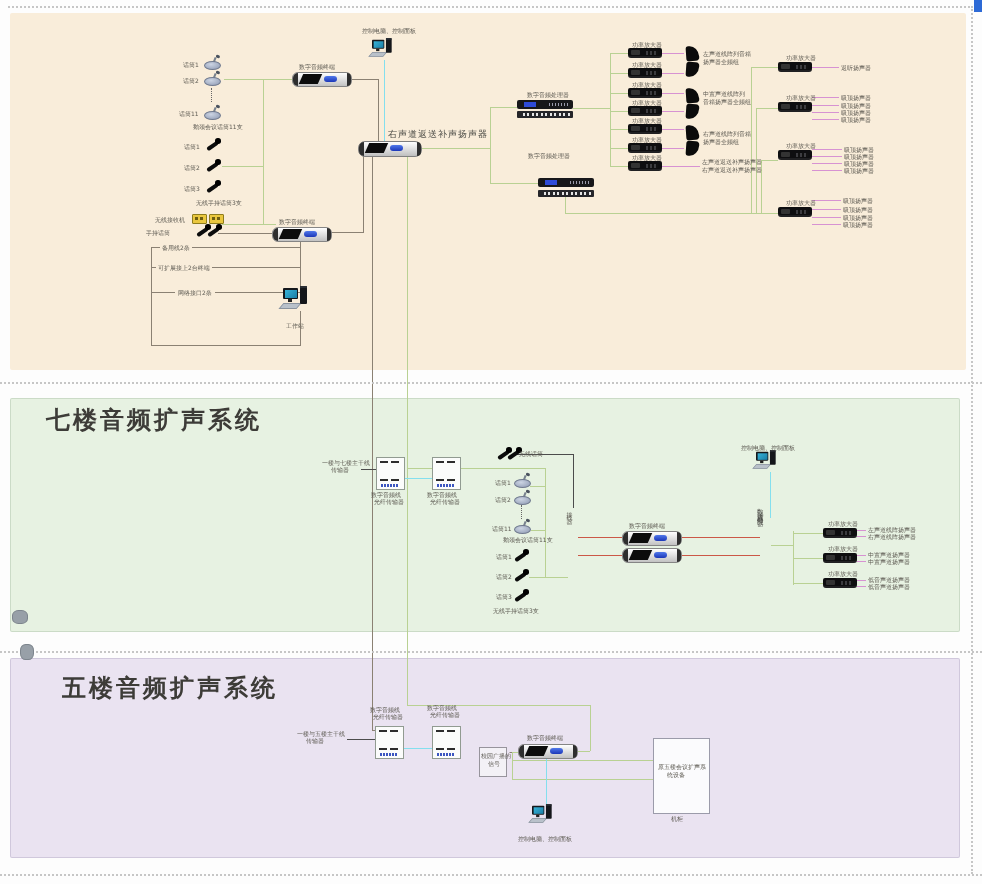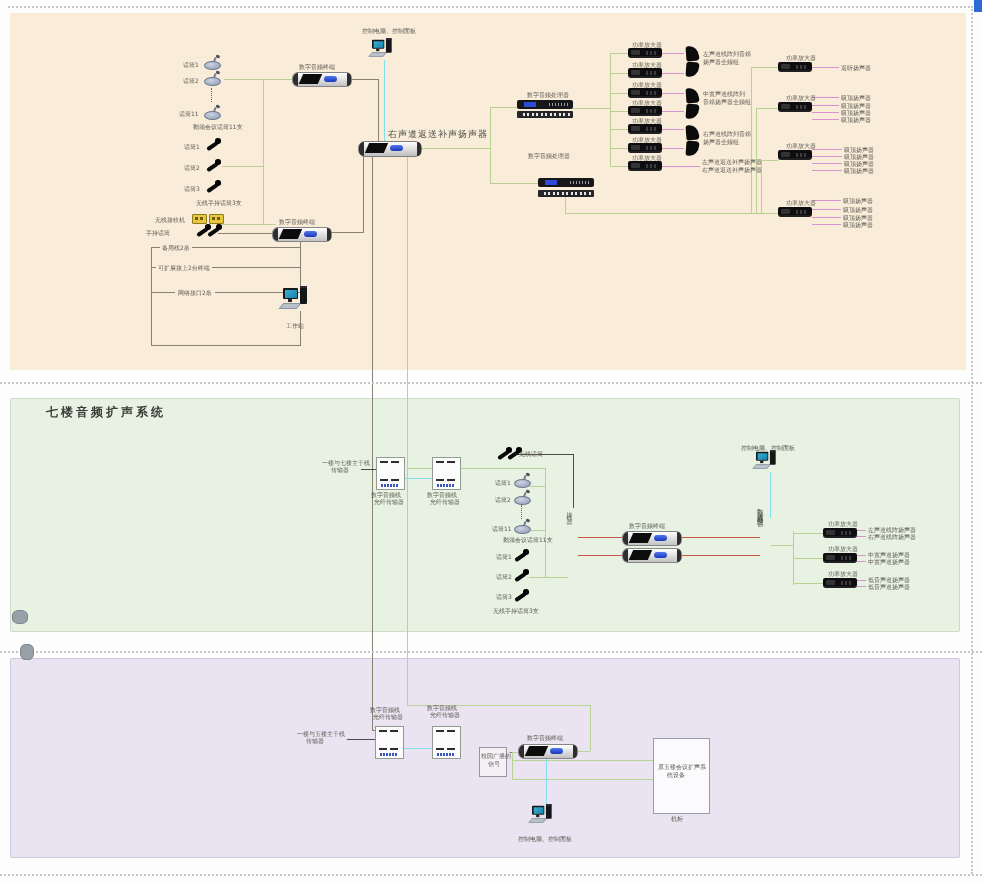--- a/index.html
+++ b/index.html
@@ -4,21 +4,21 @@
 <style>
   html,body{margin:0;padding:0;background:#fff;}
   #stage{position:relative;width:982px;height:884px;background:#fdfdfd;overflow:hidden;
          font-family:"DejaVu Sans","Liberation Sans",sans-serif;}
   .panel{position:absolute;z-index:0;border-radius:2px;}
   #p1{left:10px;top:13px;width:956px;height:357px;}
   #p7{left:10px;top:398px;width:948px;height:232px;border:1px solid rgba(120,150,120,.25);}
   #p5{left:10px;top:658px;width:948px;height:198px;border:1px solid rgba(130,120,160,.25);}
   .title{position:absolute;z-index:6;font-family:"DejaVu Serif","Liberation Serif",serif;
          font-weight:700;color:#3d3c38;letter-spacing:3px;font-size:22px;white-space:nowrap;}
-  #t7.title,#t5.title{font-size:12px;}
+  #t7.title,#t5.title{font-size:24px;}
   #caption{position:absolute;z-index:6;left:468px;top:297px;font-family:"DejaVu Serif","Liberation Serif",serif;
          font-size:17px;letter-spacing:4px;color:#4a4a44;font-weight:600;white-space:nowrap;}
   .dash{position:absolute;z-index:2;border-top:2px dotted #c6c6c6;height:0;}
   .dashv{position:absolute;z-index:2;border-left:2px dotted #c6c6c6;width:0;}
   .corner{position:absolute;z-index:9;left:974px;top:0;width:8px;height:12px;}
   .blob{position:absolute;z-index:4;background:#98a0a8;border:1px solid #7d858d;border-radius:40%;}
   .ln{position:absolute;z-index:1;}
   .lbl{position:absolute;z-index:5;font-size:6px;line-height:1.25;color:#5d5a52;white-space:nowrap;}
   .lbl.m{font-size:9px;letter-spacing:1px;color:#4c4c46;}
   .lbl.onln{background:#f9edda;padding:0 2px;}
@@ -77,20 +77,21 @@
   <div class="dash" style="left:0;top:382px;width:982px;"></div>
   <div class="dash" style="left:0;top:651px;width:982px;"></div>
   <div class="dash" style="left:0;top:874px;width:982px;"></div>
   <div class="dashv" style="left:971px;top:6px;height:868px;"></div>
 
   <div class="panel" id="p1" style="background: rgb(249, 237, 218);"></div>
   <div class="panel" id="p7" style="background: rgb(231, 242, 226);"></div>
   <div class="panel" id="p5" style="background: rgb(234, 227, 241);"></div>
 
   <div class="title" id="t7" style="left:46px;top:404px;">七楼音频扩声系统</div>
+  <div class="title" id="t5" style="left:62px;top:672px;">五楼音频扩声系统</div>
 
   <div class="corner" style="background: rgb(45, 106, 214);"></div>
   <div class="blob" style="left:12px;top:610px;width:14px;height:12px;"></div>
   <div class="blob" style="left:20px;top:644px;width:12px;height:14px;"></div>
   <div id="gen">
       <div class="ln" style="left: 224px; top: 79px; width: 68px; height: 1px; background: rgb(185, 209, 147);"></div>
       <div class="ln" style="left: 263px; top: 79px; width: 1px; height: 146px; background: rgb(185, 209, 147);"></div>
       <div class="ln" style="left: 222px; top: 166px; width: 41px; height: 1px; background: rgb(185, 209, 147);"></div>
       <div class="ln" style="left: 222px; top: 224px; width: 54px; height: 1px; background: rgb(185, 209, 147);"></div>
       <div class="ln" style="left: 218px; top: 233px; width: 54px; height: 1px; background: rgb(139, 129, 115);"></div>

